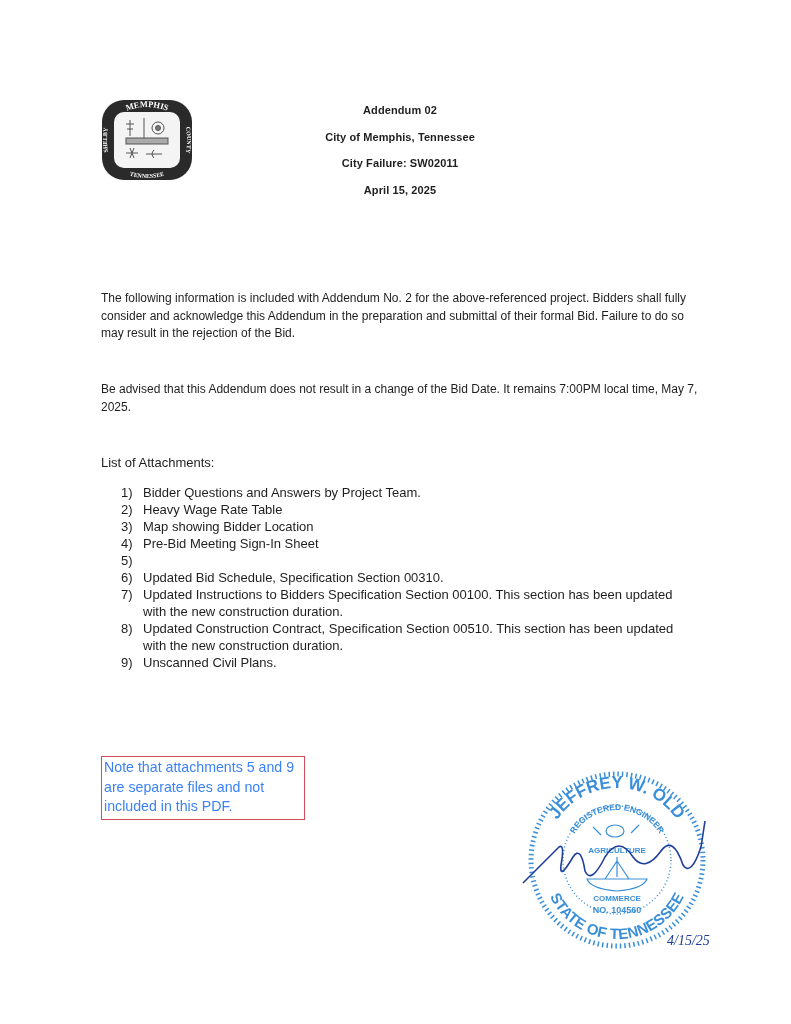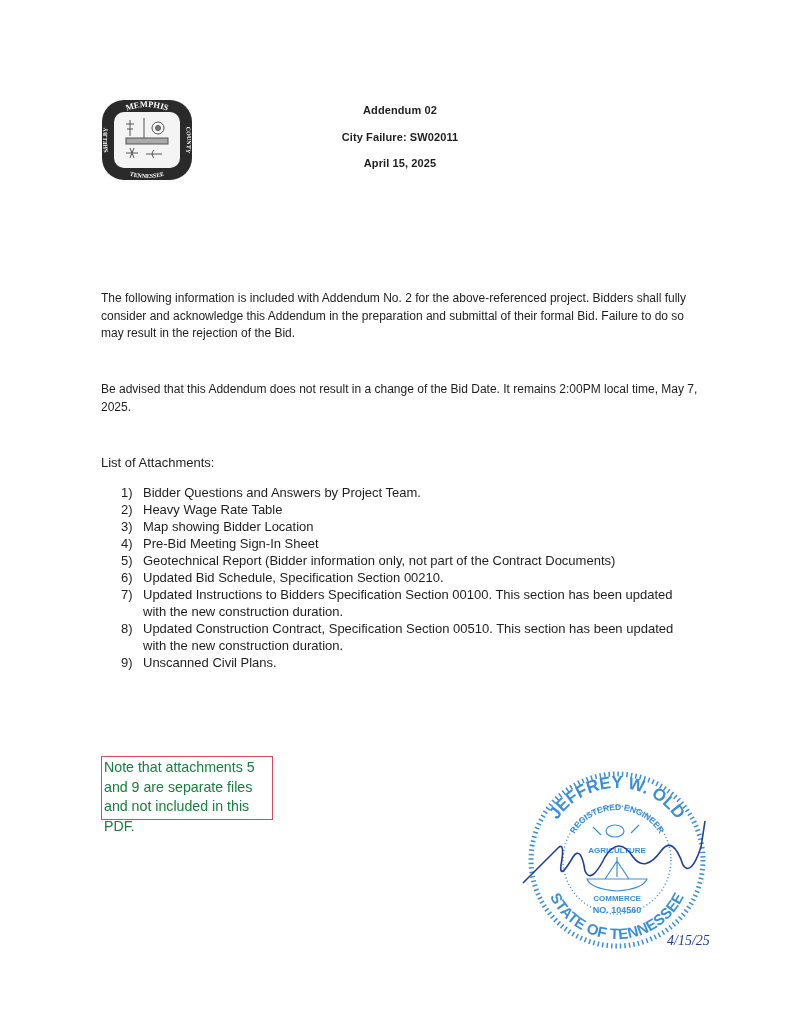--- a/index.html
+++ b/index.html
@@ -9,22 +9,22 @@
   .header { position:absolute; left:200px; top:97px; width:400px; text-align:center; }
   .header div { font-weight:bold; font-size:11px; line-height:26.5px; letter-spacing:0.1px; }
   .para { position:absolute; left:101px; width:600px; font-size:12px; line-height:17.5px; }
   .p1 { top:290px; }
   .p2 { top:381px; }
   .list-title { position:absolute; left:101px; top:455px; font-size:13px; }
   .attach-list { position:absolute; left:121px; top:484px; width:560px; margin:0; padding:0; list-style:none;
                  font-size:13px; line-height:17px; }
   .attach-list li { display:flex; }
   .attach-list .num { width:22px; flex:none; }
-  .note { position:absolute; left:101px; top:756px; width:172px; height:64px; border:1px solid #d64b5b;
-          color:#15803d; font-size:14.2px; line-height:19.5px; padding:1px 2px; box-sizing:border-box; }
+  .note { position:absolute; left:101px; top:756px; width:204px; height:64px; border:1px solid #d64b5b;
+          color:#3b82f6; font-size:14.2px; line-height:19.5px; padding:1px 2px; box-sizing:border-box; }
   .stamp { position:absolute; left:515px; top:765px; width:205px; height:185px; }
 </style>
 </head>
 <body>
 
 <svg class="seal" viewBox="0 0 94 84">
   <rect x="2" y="2" width="90" height="80" rx="22" ry="22" fill="#2a2a2a"></rect>
   <rect x="14" y="14" width="66" height="56" rx="10" ry="10" fill="#f4f4f4"></rect>
   <defs>
     <path id="topArc" d="M20,16 Q47,2 74,16"></path>
@@ -42,26 +42,27 @@
       <circle cx="58" cy="30" r="2.5" fill="#777"></circle>
     <path d="M44,20 L44,40"></path>
     <rect x="26" y="40" width="42" height="6" fill="#aaa"></rect>
     <path d="M30,50 L34,60 M34,50 L30,60 M26,55 L38,55"></path>
     <path d="M46,56 L62,56 M54,52 Q50,56 54,60"></path>
   </g>
 </svg>
 
 <div class="header">
   <div>Addendum 02</div>
+  <div>City of Memphis, Tennessee</div>
   <div>City Failure: SW02011</div>
   <div>April 15, 2025</div>
 </div>
 
 <div class="para p1">The following information is included with Addendum No. 2 for the above-referenced project. Bidders shall fully consider and acknowledge this Addendum in the preparation and submittal of their formal Bid. Failure to do so may result in the rejection of the Bid.</div>
-<div class="para p2">Be advised that this Addendum does not result in a change of the Bid Date. It remains 2:00PM local time, May 7, 2025.</div>
+<div class="para p2">Be advised that this Addendum does not result in a change of the Bid Date. It remains 7:00PM local time, May 7, 2025.</div>
 
 <div class="list-title">List of Attachments:</div>
 <ul class="attach-list">
   <li>
       <span class="num">1)</span>
       <span>Bidder Questions and Answers by Project Team.</span>
     </li>
   <li>
       <span class="num">2)</span>
       <span>Heavy Wage Rate Table</span>
@@ -69,25 +70,24 @@
   <li>
       <span class="num">3)</span>
       <span>Map showing Bidder Location</span>
     </li>
   <li>
       <span class="num">4)</span>
       <span>Pre-Bid Meeting Sign-In Sheet</span>
     </li>
   <li>
       <span class="num">5)</span>
-      <span>Geotechnical Report (Bidder information only, not part of the Contract Documents)</span>
     </li>
   <li>
       <span class="num">6)</span>
-      <span>Updated Bid Schedule, Specification Section 00210.</span>
+      <span>Updated Bid Schedule, Specification Section 00310.</span>
     </li>
   <li>
       <span class="num">7)</span>
       <span>Updated Instructions to Bidders Specification Section 00100. This section has been updated with the new construction duration.</span>
     </li>
   <li>
       <span class="num">8)</span>
       <span>Updated Construction Contract, Specification Section 00510. This section has been updated with the new construction duration.</span>
     </li>
   <li>

